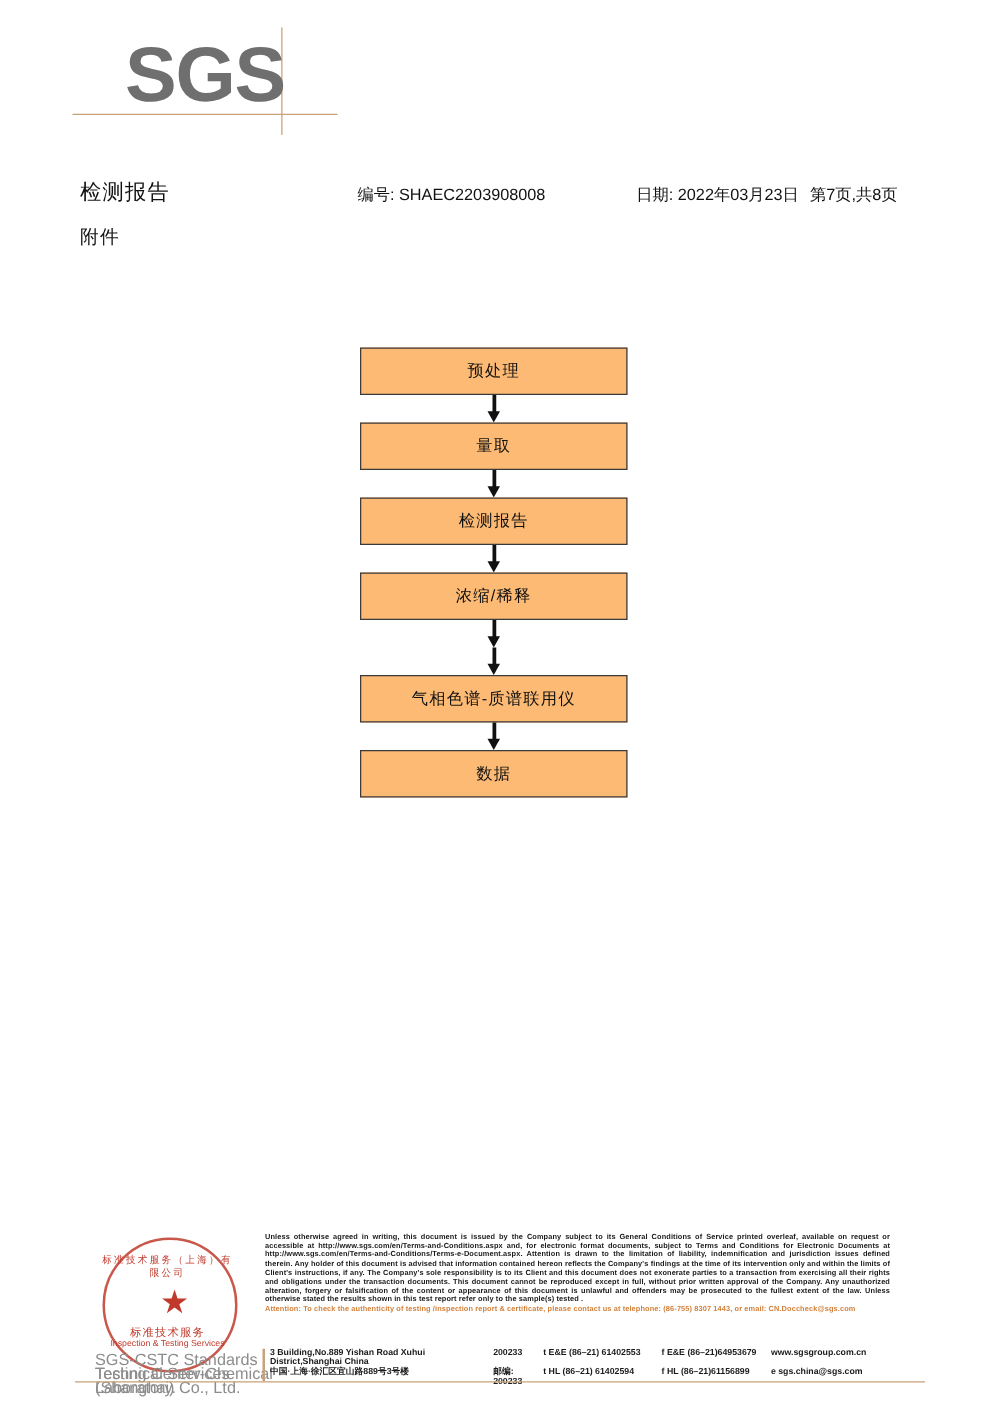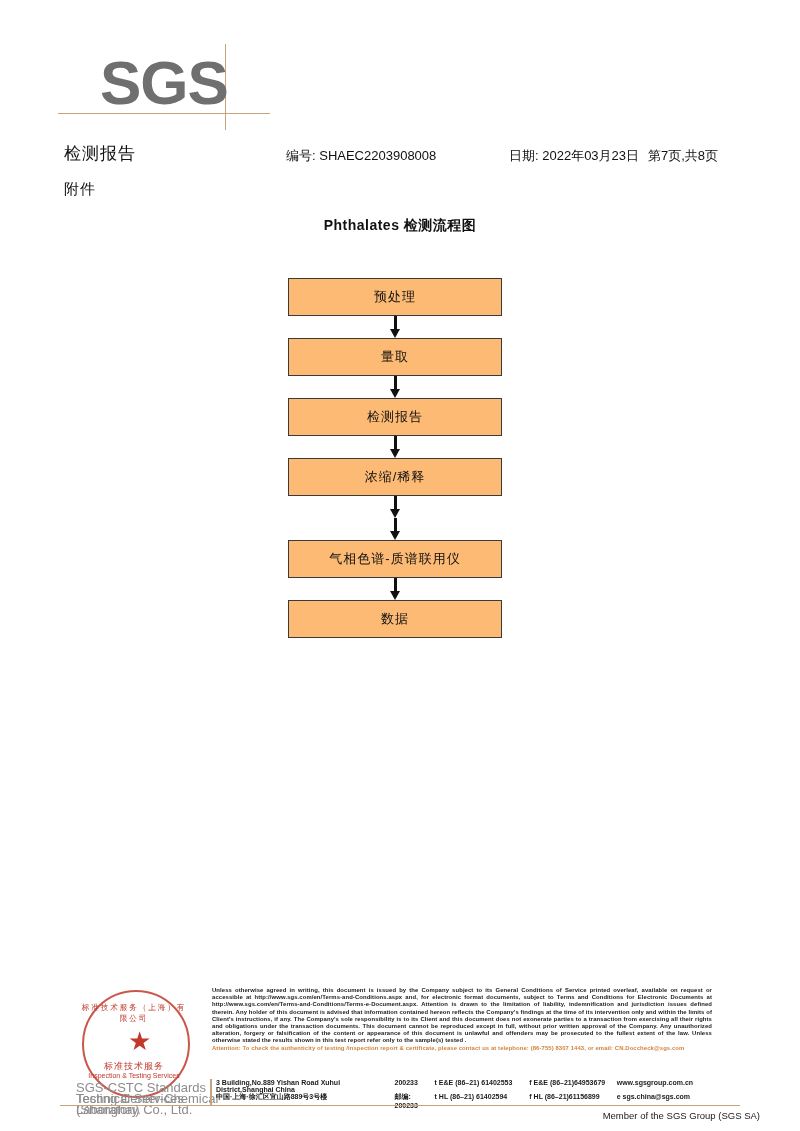--- a/index.html
+++ b/index.html
@@ -16,21 +16,21 @@
     width: 800px;
     height: 1131px;
     background: #ffffff;
     overflow: hidden;
   }
 
   
   .logo-block {
     position: absolute;
     left: 95px;
-    top: 44px;
+    top: 22px;
     width: 200px;
     height: 90px;
   }
   .logo-text {
     position: absolute;
     left: 5px;
     top: 4px;
     font-family: "Liberation Sans", sans-serif;
     font-weight: bold;
     font-size: 62px;
@@ -287,21 +287,20 @@
     <div class="logo-hline"></div>
     <div class="logo-text">SGS</div>
   </div>
 
   <div class="hdr-title">检测报告</div>
   <div class="hdr-attach">附件</div>
   <div class="hdr-no">编号: SHAEC2203908008</div>
   <div class="hdr-date">日期: 2022年03月23日</div>
   <div class="hdr-page">第7页,共8页</div>
 
-  <div class="flow-title">Phthalates 检测流程图</div>
 
   <div class="flow">
     <div class="flow-node">预处理</div>
     <div class="flow-arrow">
         <span class="shaft"></span>
         <span class="head"></span>
       </div>
     <div class="flow-node">量取</div>
     <div class="flow-arrow">
         <span class="shaft"></span>
@@ -355,15 +354,14 @@
     <div class="addr-row">
       <span class="addr-a">中国·上海·徐汇区宜山路889号3号楼</span>
       <span class="addr-b">邮编: 200233</span>
       <span class="addr-c">t HL (86–21) 61402594</span>
       <span class="addr-d">f HL (86–21)61156899</span>
       <span class="addr-e">e sgs.china@sgs.com</span>
     </div>
   </div>
 
   <div class="foot-rule"></div>
-  <div class="member">Member of the SGS Group (SGS SA)</div>
 
 </div>
 
 </body></html>

